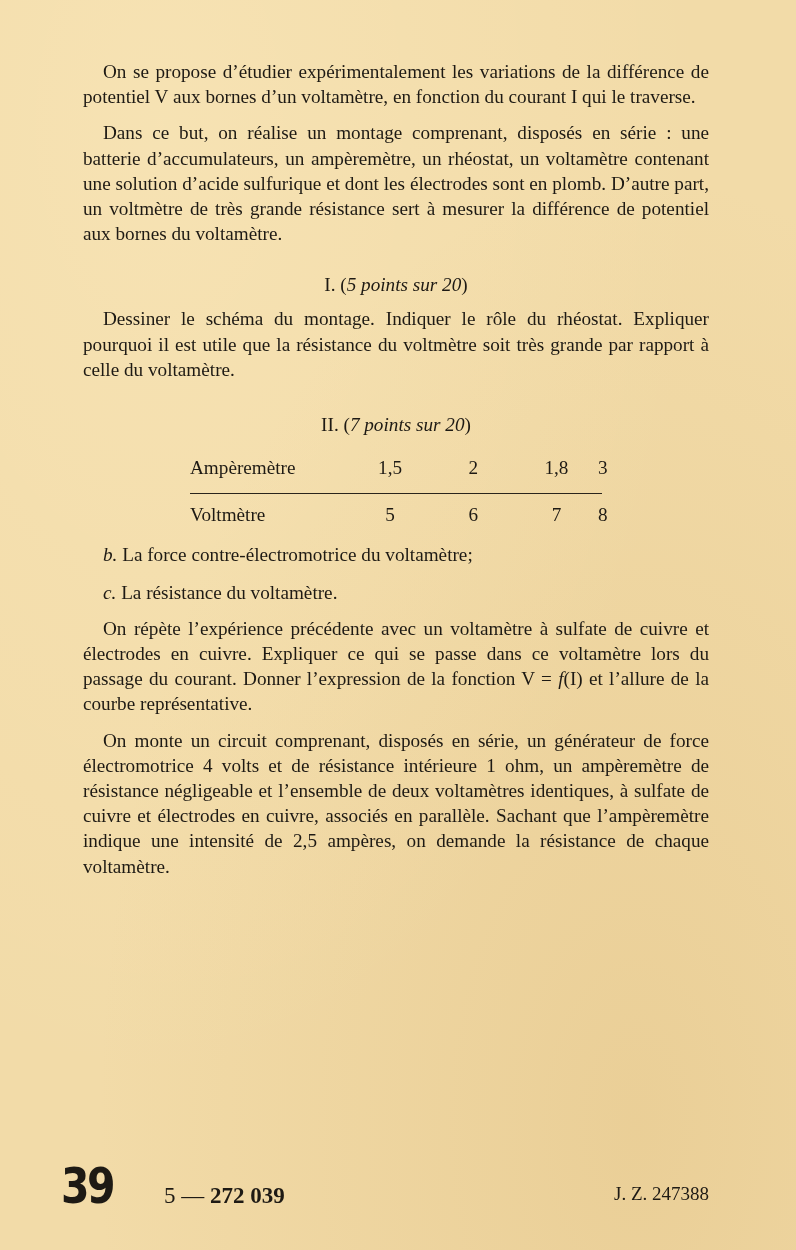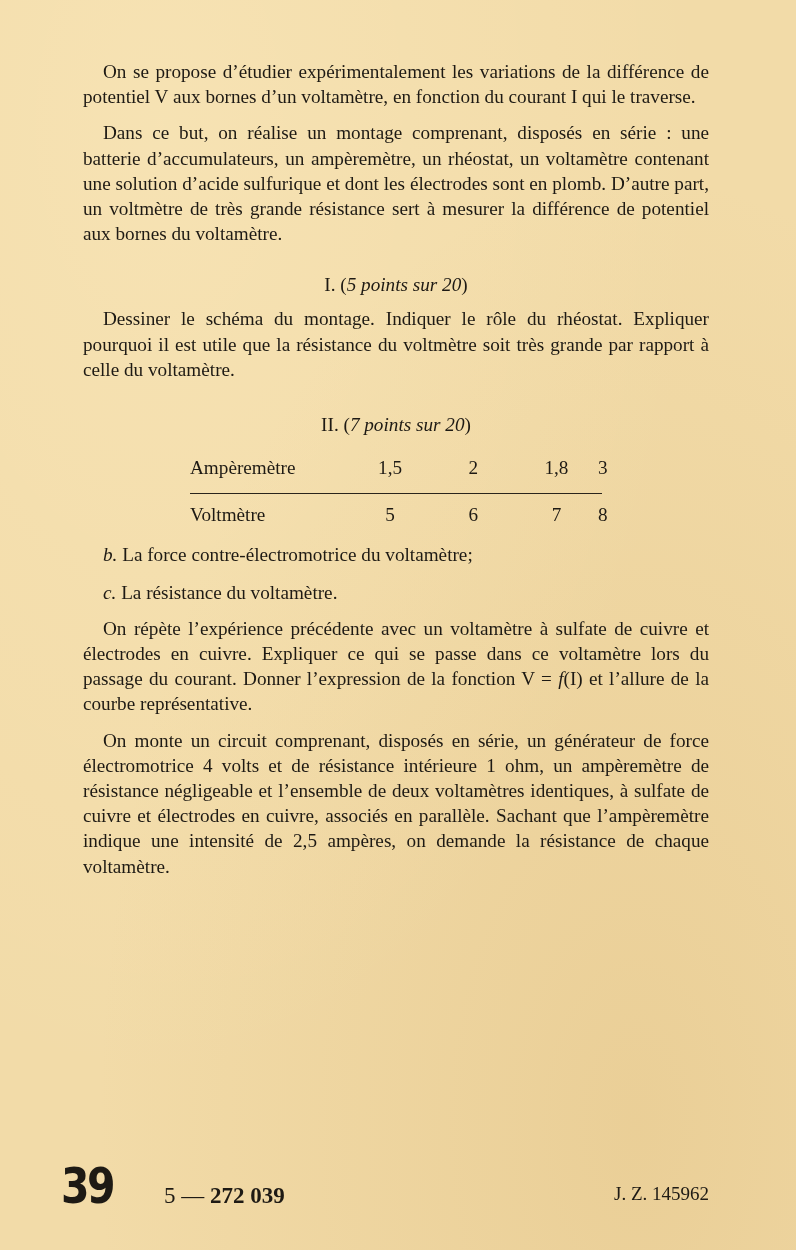--- a/index.html
+++ b/index.html
@@ -97,14 +97,14 @@
   </p>
 
   <p class="indent after-title"><span>On répète l’expérience précédente avec un voltamètre à sulfate de cuivre et électrodes en cuivre. Expliquer ce qui se passe dans ce voltamètre lors du passage du courant. Donner l’expression de la fonction V = </span><span class="fx">f</span><span>(I) et l’allure de la courbe représentative.</span></p>
 
   <p class="indent after-title">On monte un circuit comprenant, disposés en série, un générateur de force électromotrice 4 volts et de résistance intérieure 1 ohm, un ampèremètre de résistance négligeable et l’ensemble de deux voltamètres identiques, à sulfate de cuivre et électrodes en cuivre, associés en parallèle. Sachant que l’ampèremètre indique une intensité de 2,5 ampères, on demande la résistance de chaque voltamètre.</p>
 </div>
 
 <div class="footer">
   <div class="bignum">39</div>
   <div class="code"><span>5 — </span><b>272 039</b></div>
-  <div class="ref">J. Z. 145962</div>
+  <div class="ref">J. Z. 247388</div>
 </div>
 
 </body></html>

